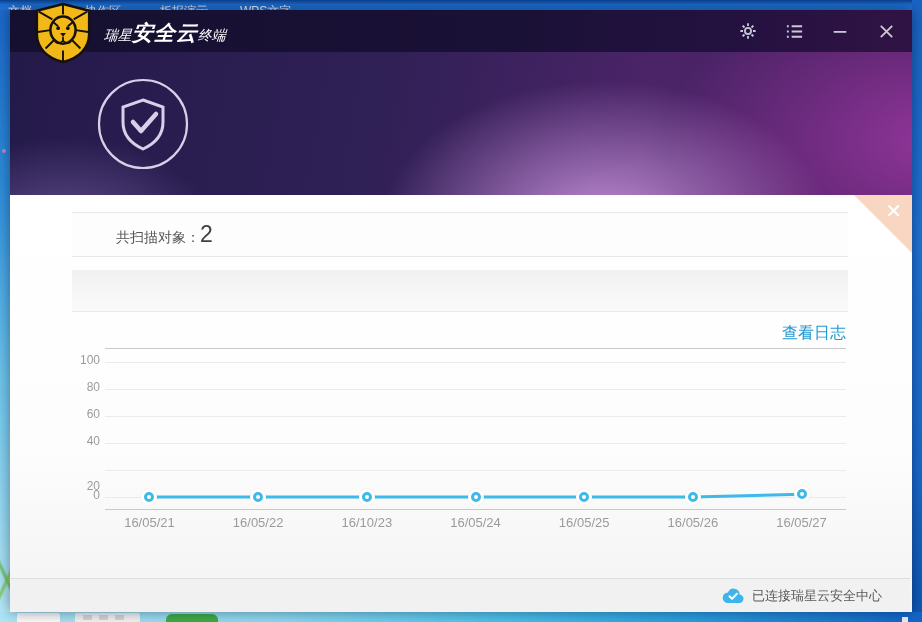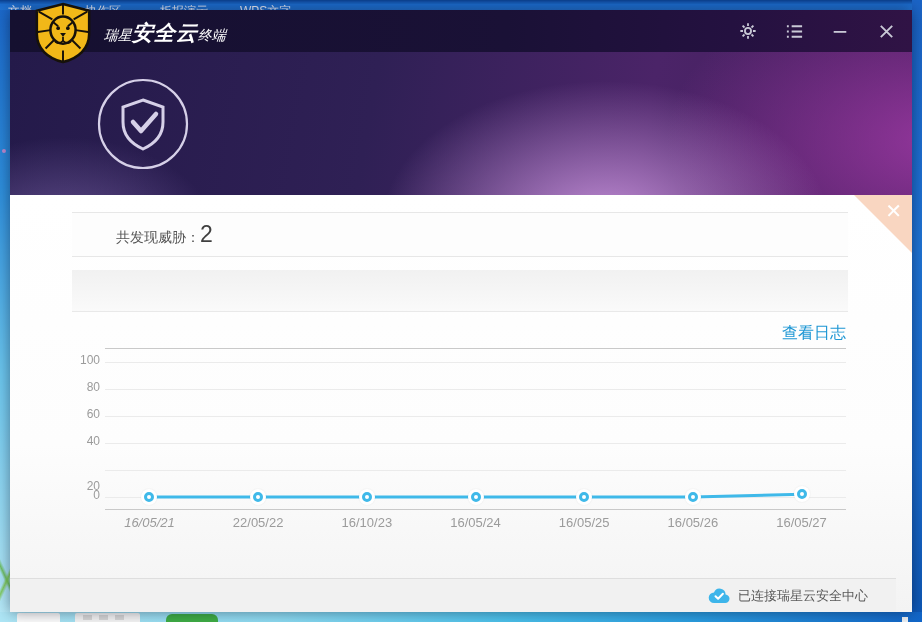--- a/index.html
+++ b/index.html
@@ -71,21 +71,21 @@
   .gridline { position:absolute; left:0; right:0; height:0; border-top:1px solid #ebebeb; }
   .axis-bottom { position:absolute; left:0; right:0; top:160px; border-top:1px solid #c9c9c9; }
   .ytick { position:absolute; left:0; width:28px; text-align:right; font-size:12px; color:#9b9b9b; }
   .xtick { position:absolute; top:166px; transform:translateX(-50%); font-size:13px; color:#9b9b9b; white-space:nowrap; }
   .chart-svg { position:absolute; left:0; top:0; width:100%; height:160px; overflow:visible; }
   .marker { position:absolute; width:16px; height:16px; margin:-8px 0 0 -8px; border-radius:50%; background:#fff;
     display:flex; align-items:center; justify-content:center; box-shadow:0 0 2px rgba(0,0,0,.08); }
   .marker i { width:10px; height:10px; border-radius:50%; border:3px solid #3cb6e9; background:#fff; }
 
   
-  .statusbar { position:absolute; left:0; right:16px; bottom:0; height:34px; background:#f1f1f1; border-top:1px solid #dedede;
+  .statusbar { position:absolute; left:0; right:2px; bottom:0; height:34px; background:#f1f1f1; border-top:1px solid #dedede;
     display:flex; align-items:center; justify-content:flex-end; padding-right:28px; gap:8px; }
   .status-text { font-size:13px; color:#595959; }
 </style>
 </head>
 <body>
 
 <div class="desktop">
   <div class="desktop-top">
     <span style="left:8px">文档</span>
     <span style="left:85px">协作区</span>
@@ -168,21 +168,21 @@
       <path d="M38 46 l8 9 l15 -17" fill="none" stroke="#d6d0e8" stroke-width="4.5" stroke-linecap="round" stroke-linejoin="round"></path>
     </svg>
   </div>
 
   <div class="panel">
     <div class="ribbon"></div>
     <div class="ribbon-x">✕</div>
 
     <div class="stats-row">
       <div class="stat">
-        <span class="lab">共发现威胁：</span>
+        <span class="lab">共扫描对象：</span>
         <span class="val">2</span>
       </div>
     </div>
 
     <div class="empty-band"></div>
 
     <div class="view-log">查看日志</div>
 
     <div class="chart">
       <div id="ylabels" style="position: absolute; left: 0px; top: 0px; width: 28px; height: 160px;">
@@ -223,22 +223,22 @@
             </div>
             <div class="marker" style="left: 79.3333%; top: 148px;">
               <i style="border-color: rgb(63, 185, 233);"></i>
             </div>
             <div class="marker" style="left: 94%; top: 145.3px;">
               <i style="border-color: rgb(63, 185, 233);"></i>
             </div>
           </div>
         <div class="axis-bottom"></div>
         <div id="xlabels">
-            <div class="xtick" style="left: 6%; font-style: italic;">16/05/21</div>
-            <div class="xtick" style="left: 20.6667%;">22/05/22</div>
+            <div class="xtick" style="left: 6%;">16/05/21</div>
+            <div class="xtick" style="left: 20.6667%;">16/05/22</div>
             <div class="xtick" style="left: 35.3333%;">16/10/23</div>
             <div class="xtick" style="left: 50%;">16/05/24</div>
             <div class="xtick" style="left: 64.6667%;">16/05/25</div>
             <div class="xtick" style="left: 79.3333%;">16/05/26</div>
             <div class="xtick" style="left: 94%;">16/05/27</div>
           </div>
       </div>
     </div>
 
     <div class="statusbar">

